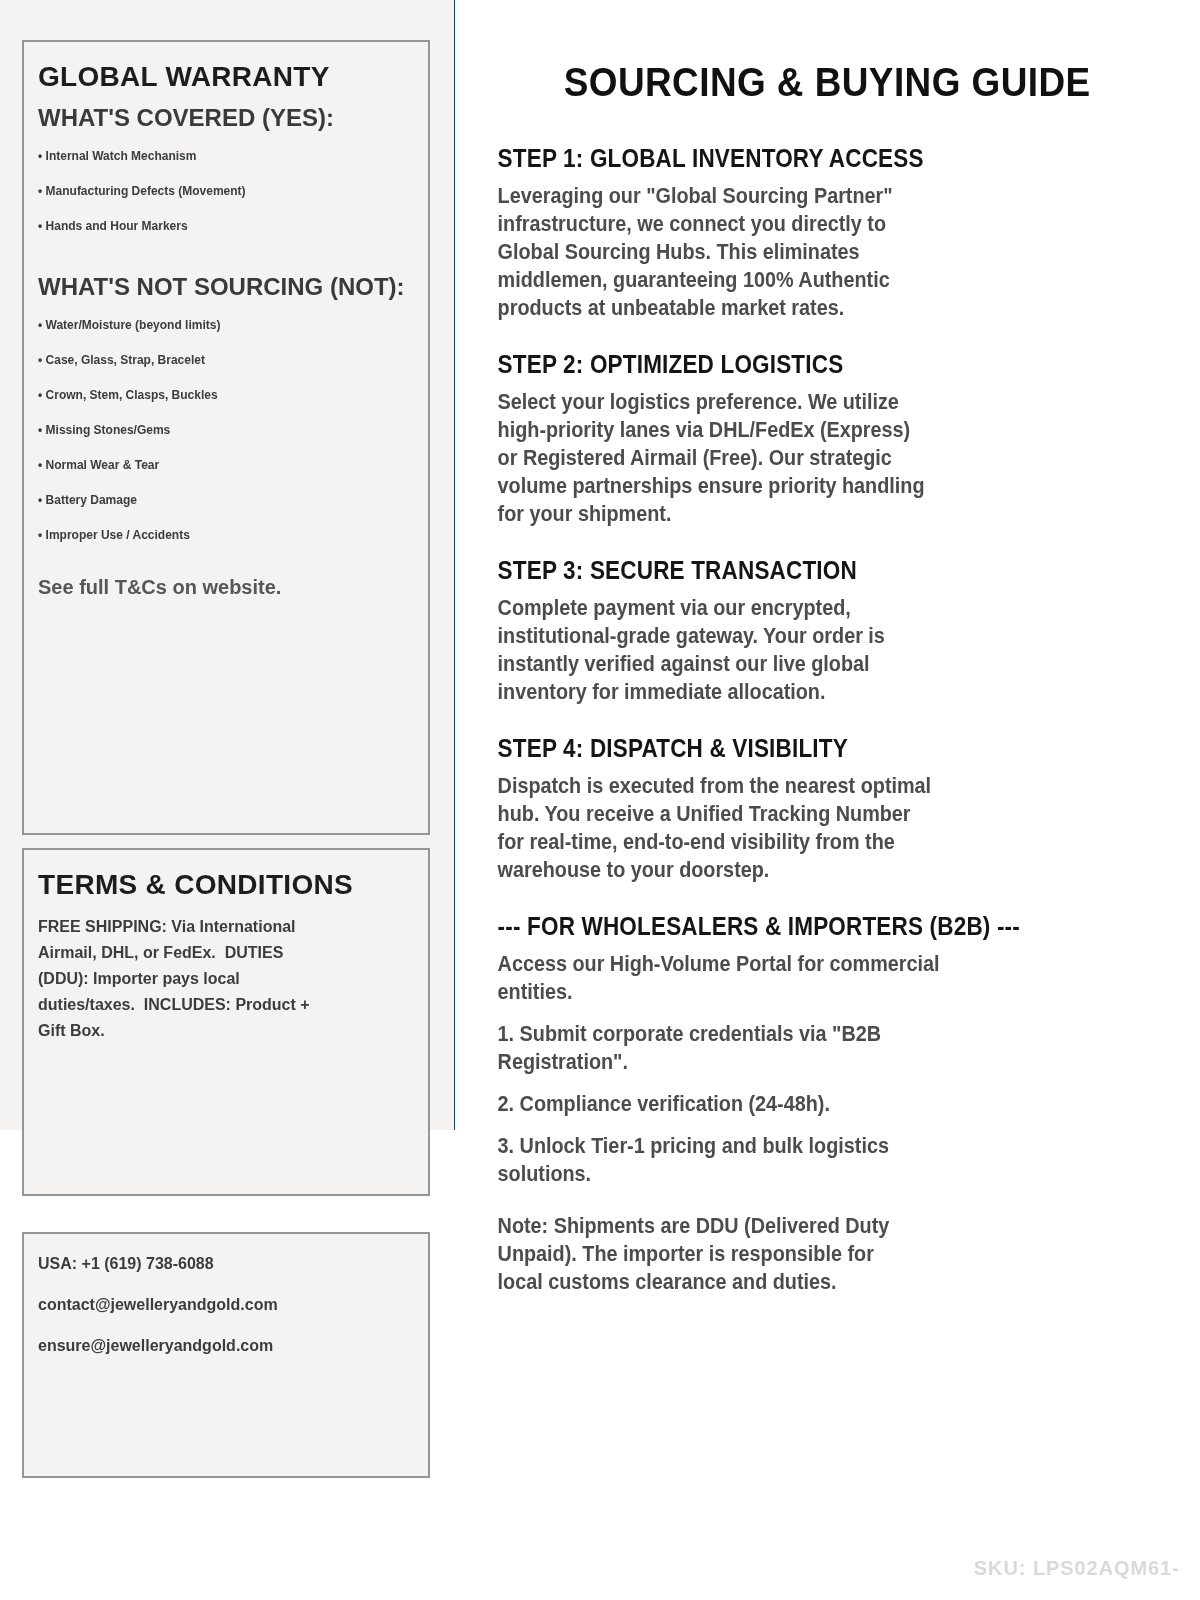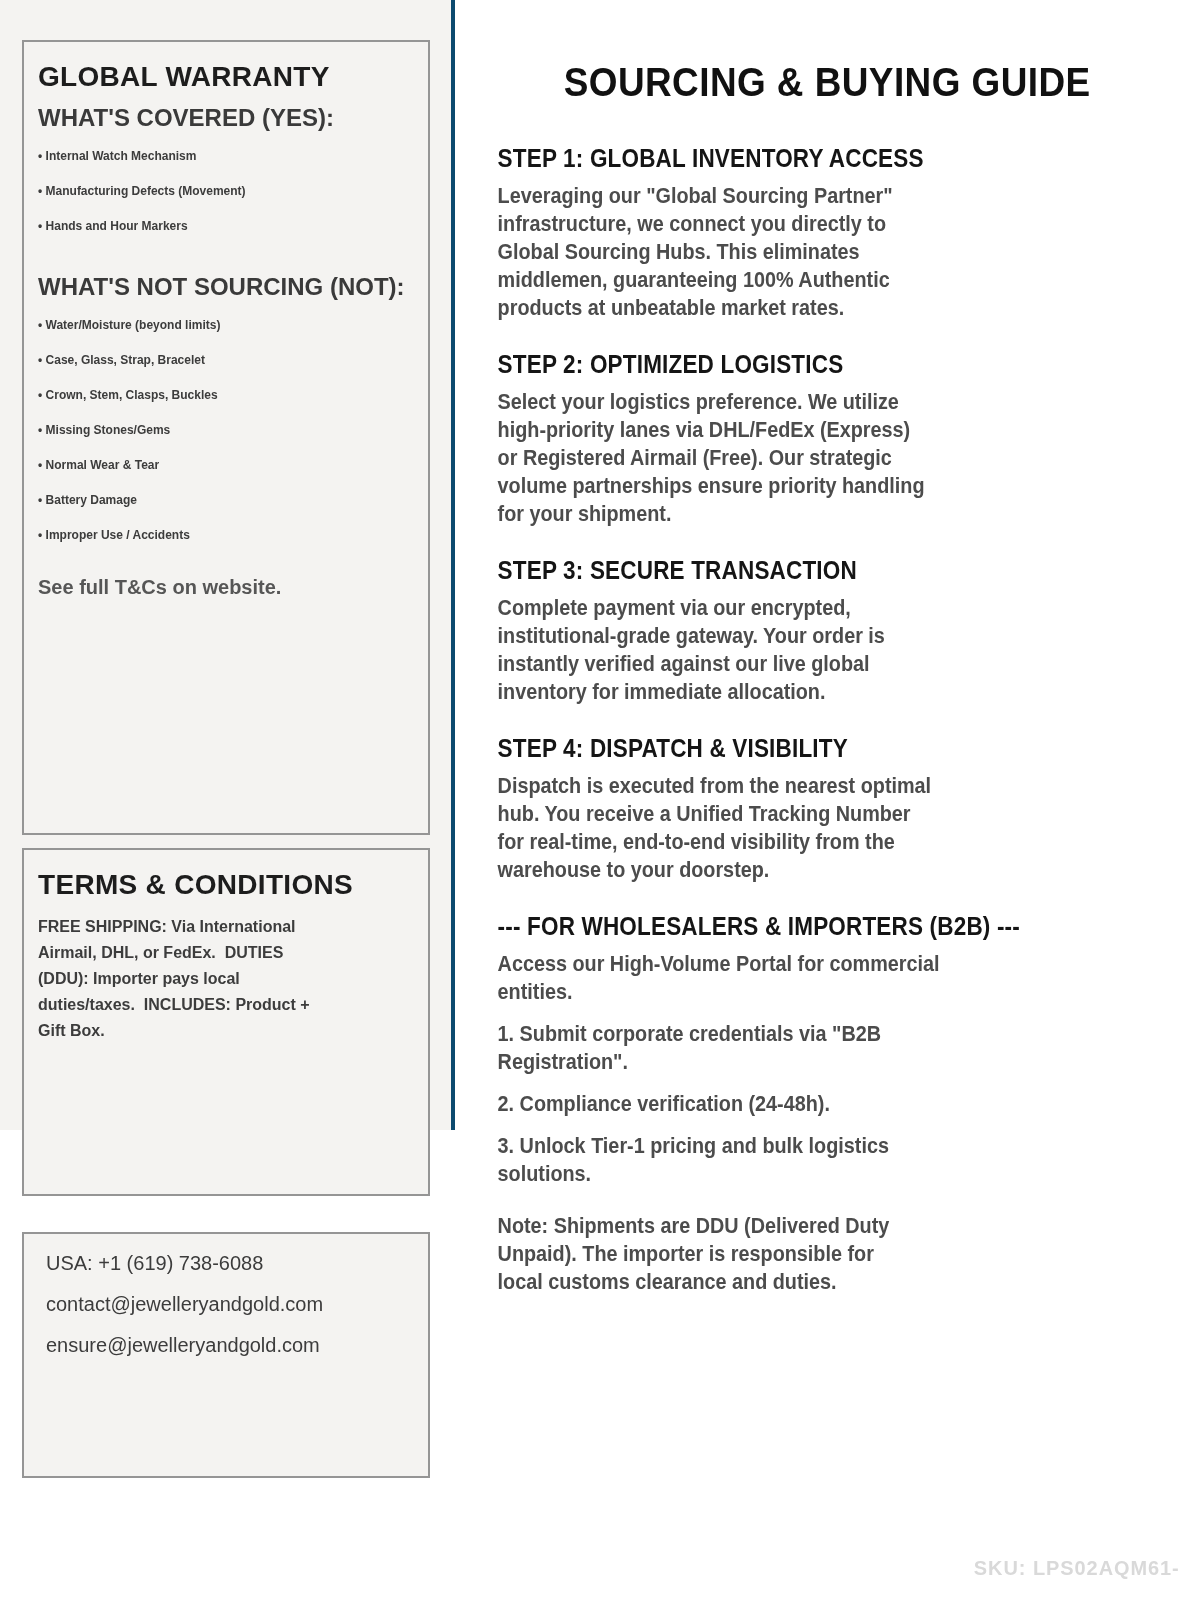--- a/index.html
+++ b/index.html
@@ -9,21 +9,21 @@
     background: #ffffff;
     font-family: "Liberation Sans", sans-serif;
     overflow: hidden;
   }
 
   
   .sidebar {
     position: absolute; left: 0; top: 0;
     width: 455px; height: 1130px;
     background: #f4f3f1;
-    border-right: 4px solid #0c4a6e;
+    border-right: 1px solid #0c4a6e;
     box-sizing: border-box;
   }
   .panel {
     position: absolute; left: 22px; width: 408px;
     box-sizing: border-box;
     border: 2px solid #959595;
     background: #f4f3f1;
     padding: 18px 16px 16px 14px;
   }
   #warranty-box { top: 40px;  height: 795px; }
@@ -46,22 +46,22 @@
   .bullet::before { content: "\2022\00a0"; color: #3c3c3c; }
   .footnote {
     font-size: 20px; font-weight: bold; color: #565656;
     margin-top: 30px;
   }
   .terms-body {
     font-size: 16px; font-weight: bold; color: #3c3c3c;
     line-height: 26px; white-space: pre-wrap; margin: 0;
   }
   .contact-line {
-    font-size: 20px; font-weight: normal; color: #3c3c3c;
-    line-height: 23px; margin: 0 0 18px 8px;
+    font-size: 16px; font-weight: bold; color: #3c3c3c;
+    line-height: 23px; margin: 0 0 18px 0;
   }
 
   
   .main {
     position: absolute; left: 458px; top: 0;
     width: 742px; height: 1600px; background: #ffffff;
   }
   
   .main-inner {
     width: 111.11%;

